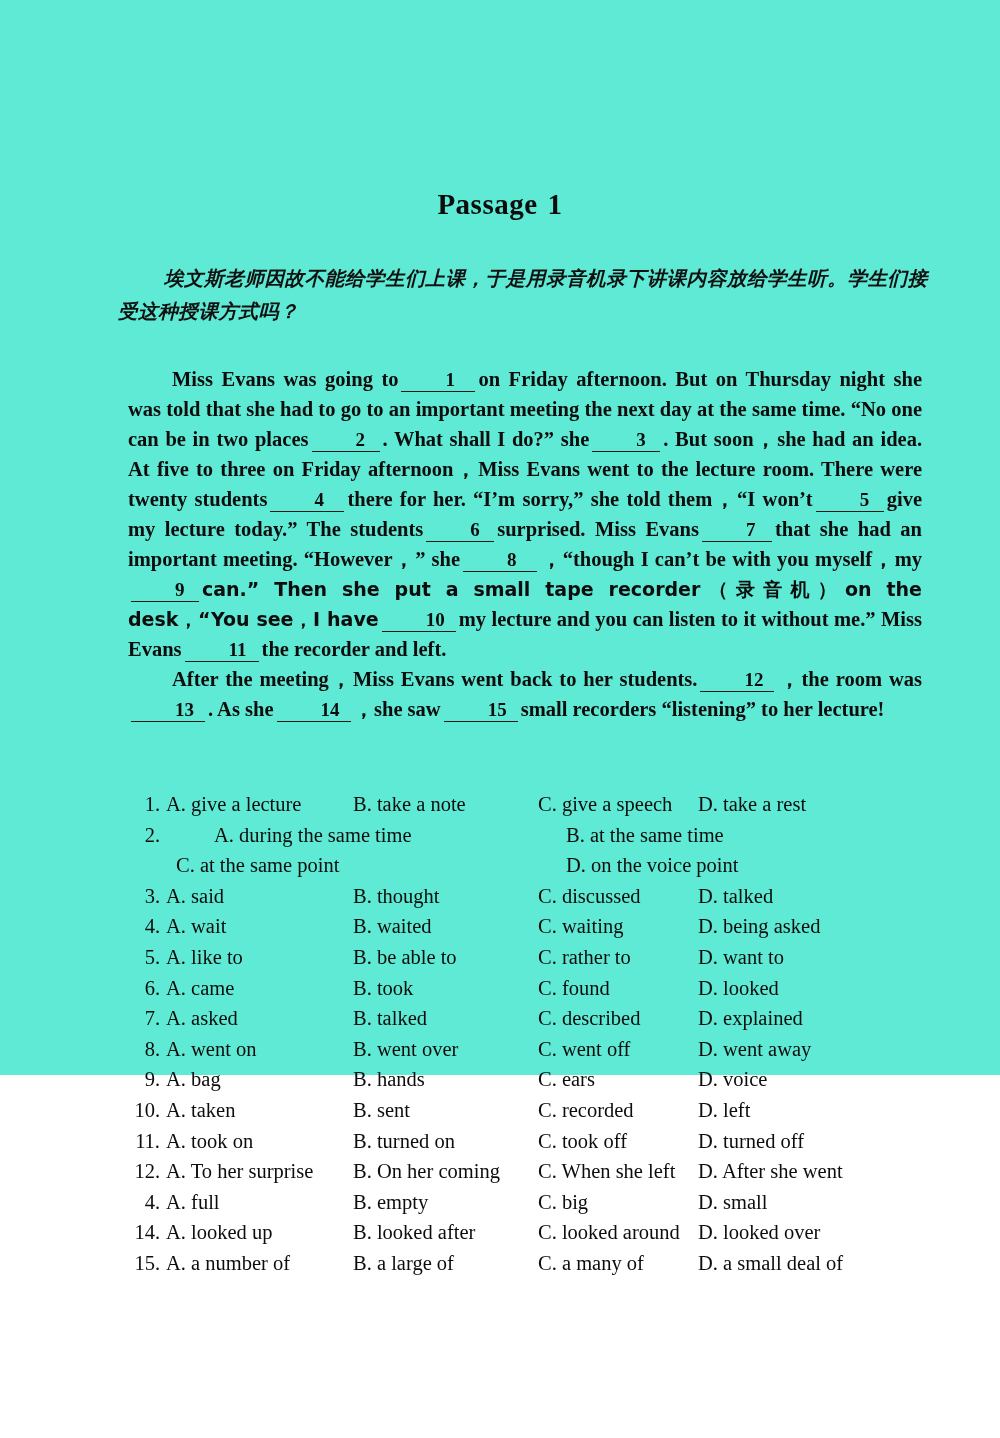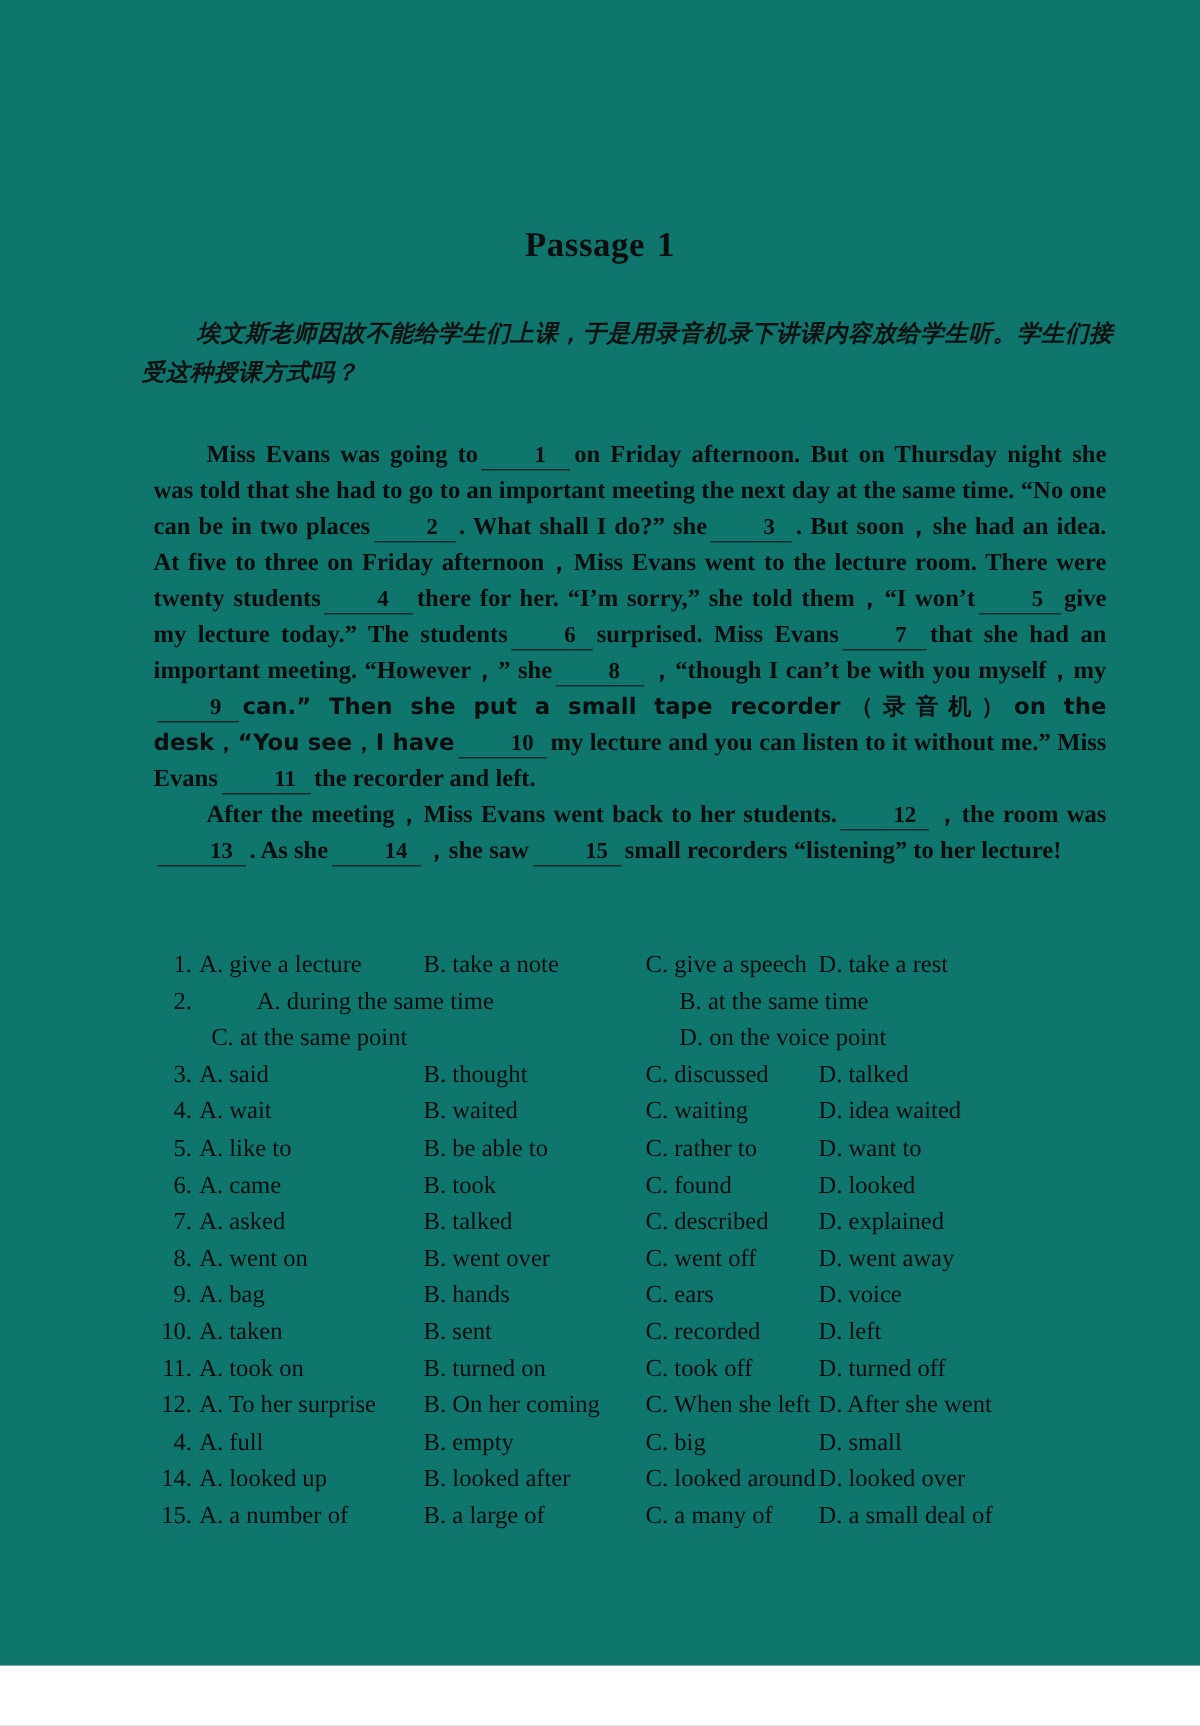--- a/index.html
+++ b/index.html
@@ -13,22 +13,22 @@
     position: relative;
     font-family: "Liberation Serif", "DejaVu Serif", serif;
     color: #0d0d0d;
     overflow: hidden;
   }
 
   .page {
     position: absolute;
     left: 0; top: 0;
     width: 1000px;
-    height: 1388px;
-    background: #0f766e;
+    height: 1075px;
+    background: #5eead4;
   }
 
   
   .title {
     position: absolute;
     left: 0;
     top: 188px;
     width: 1000px;
     text-align: center;
     font-size: 29px;
@@ -105,21 +105,21 @@
   }
   .opt-num {
     position: absolute;
     left: 0;
     width: 34px;
     text-align: right;
   }
   .opt-a { position: absolute; left: 40px; }
   .opt-b { position: absolute; left: 227px; }
   .opt-c { position: absolute; left: 412px; }
-  .opt-d { position: absolute; left: 556px; }
+  .opt-d { position: absolute; left: 572px; }
 
   
   .opt-wide-left  { position: absolute; left: 40px; margin-left: 48px; }
   .opt-wide-right { position: absolute; left: 412px; margin-left: 28px; }
   .opt-indent-left { position: absolute; left: 50px; }
 </style>
 </head>
 <body>
 
 <div class="page">
@@ -158,21 +158,21 @@
         <span class="opt-a">A. said</span>
         <span class="opt-b">B. thought</span>
         <span class="opt-c">C. discussed</span>
         <span class="opt-d">D. talked</span>
       </div>
       <div class="opt-row">
         <span class="opt-num">4.</span>
         <span class="opt-a">A. wait</span>
         <span class="opt-b">B. waited</span>
         <span class="opt-c">C. waiting</span>
-        <span class="opt-d">D. idea waited</span>
+        <span class="opt-d">D. being asked</span>
       </div>
       <div class="opt-row">
         <span class="opt-num">5.</span>
         <span class="opt-a">A. like to</span>
         <span class="opt-b">B. be able to</span>
         <span class="opt-c">C. rather to</span>
         <span class="opt-d">D. want to</span>
       </div>
       <div class="opt-row">
         <span class="opt-num">6.</span>

